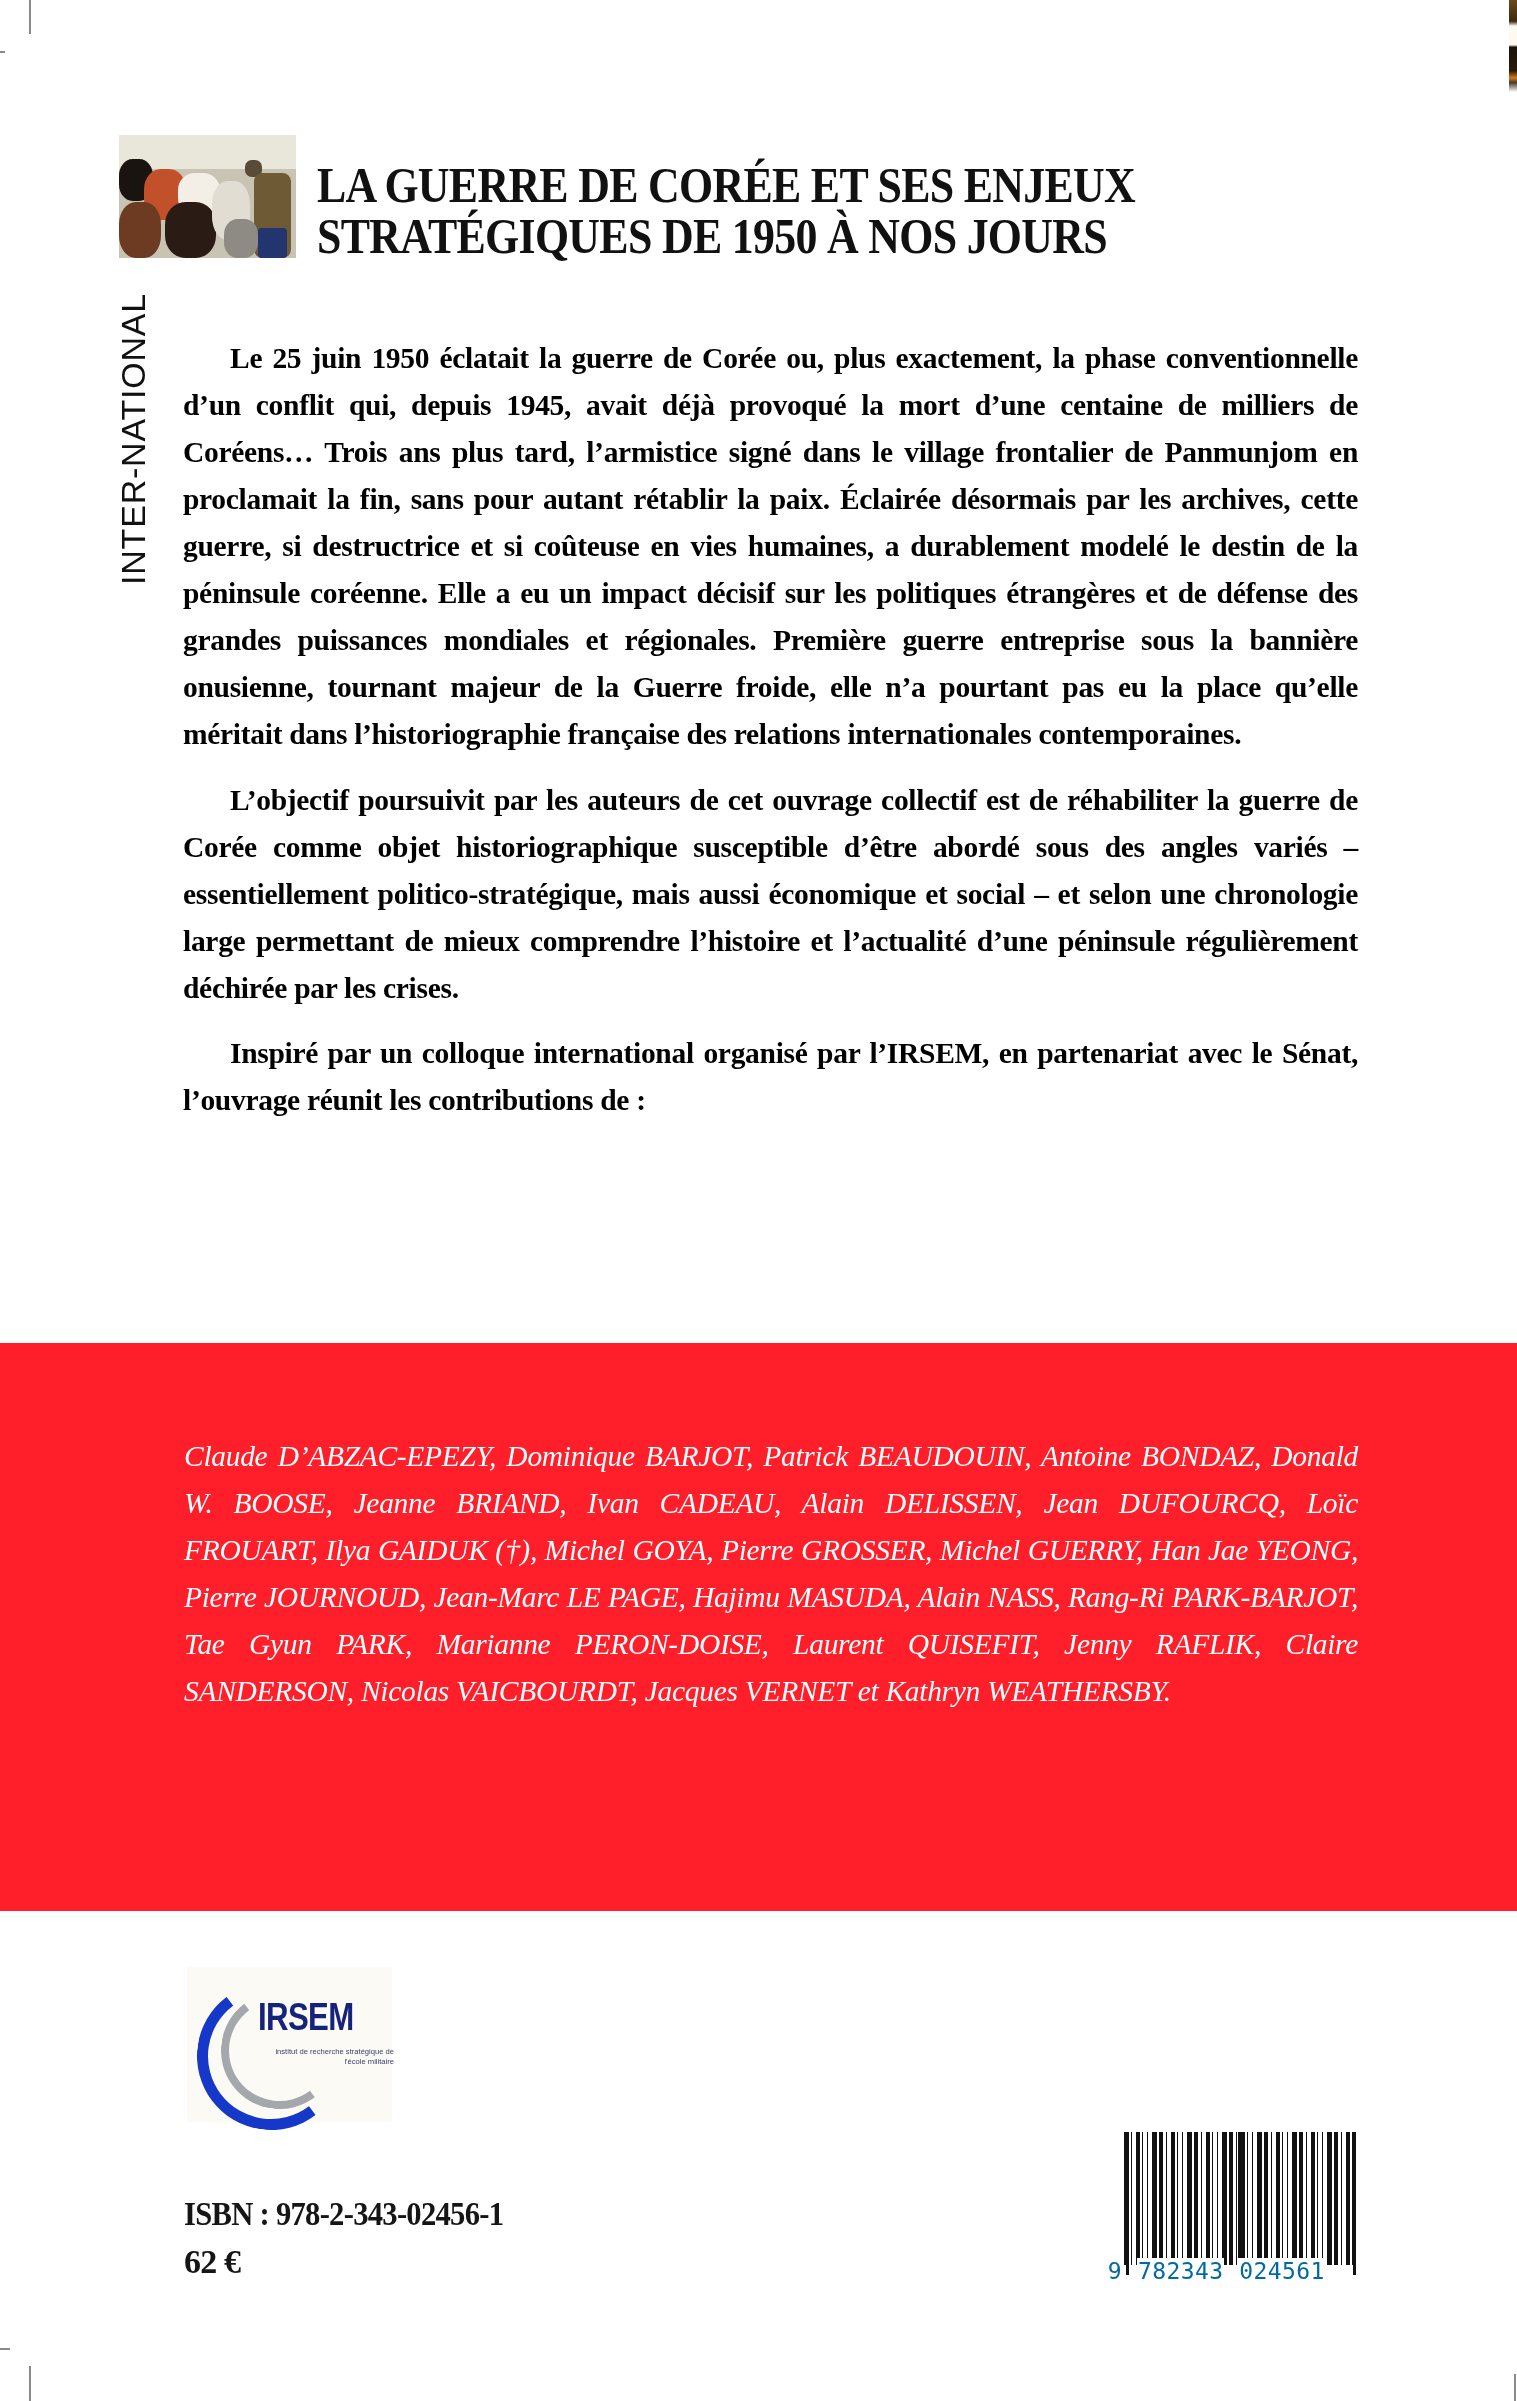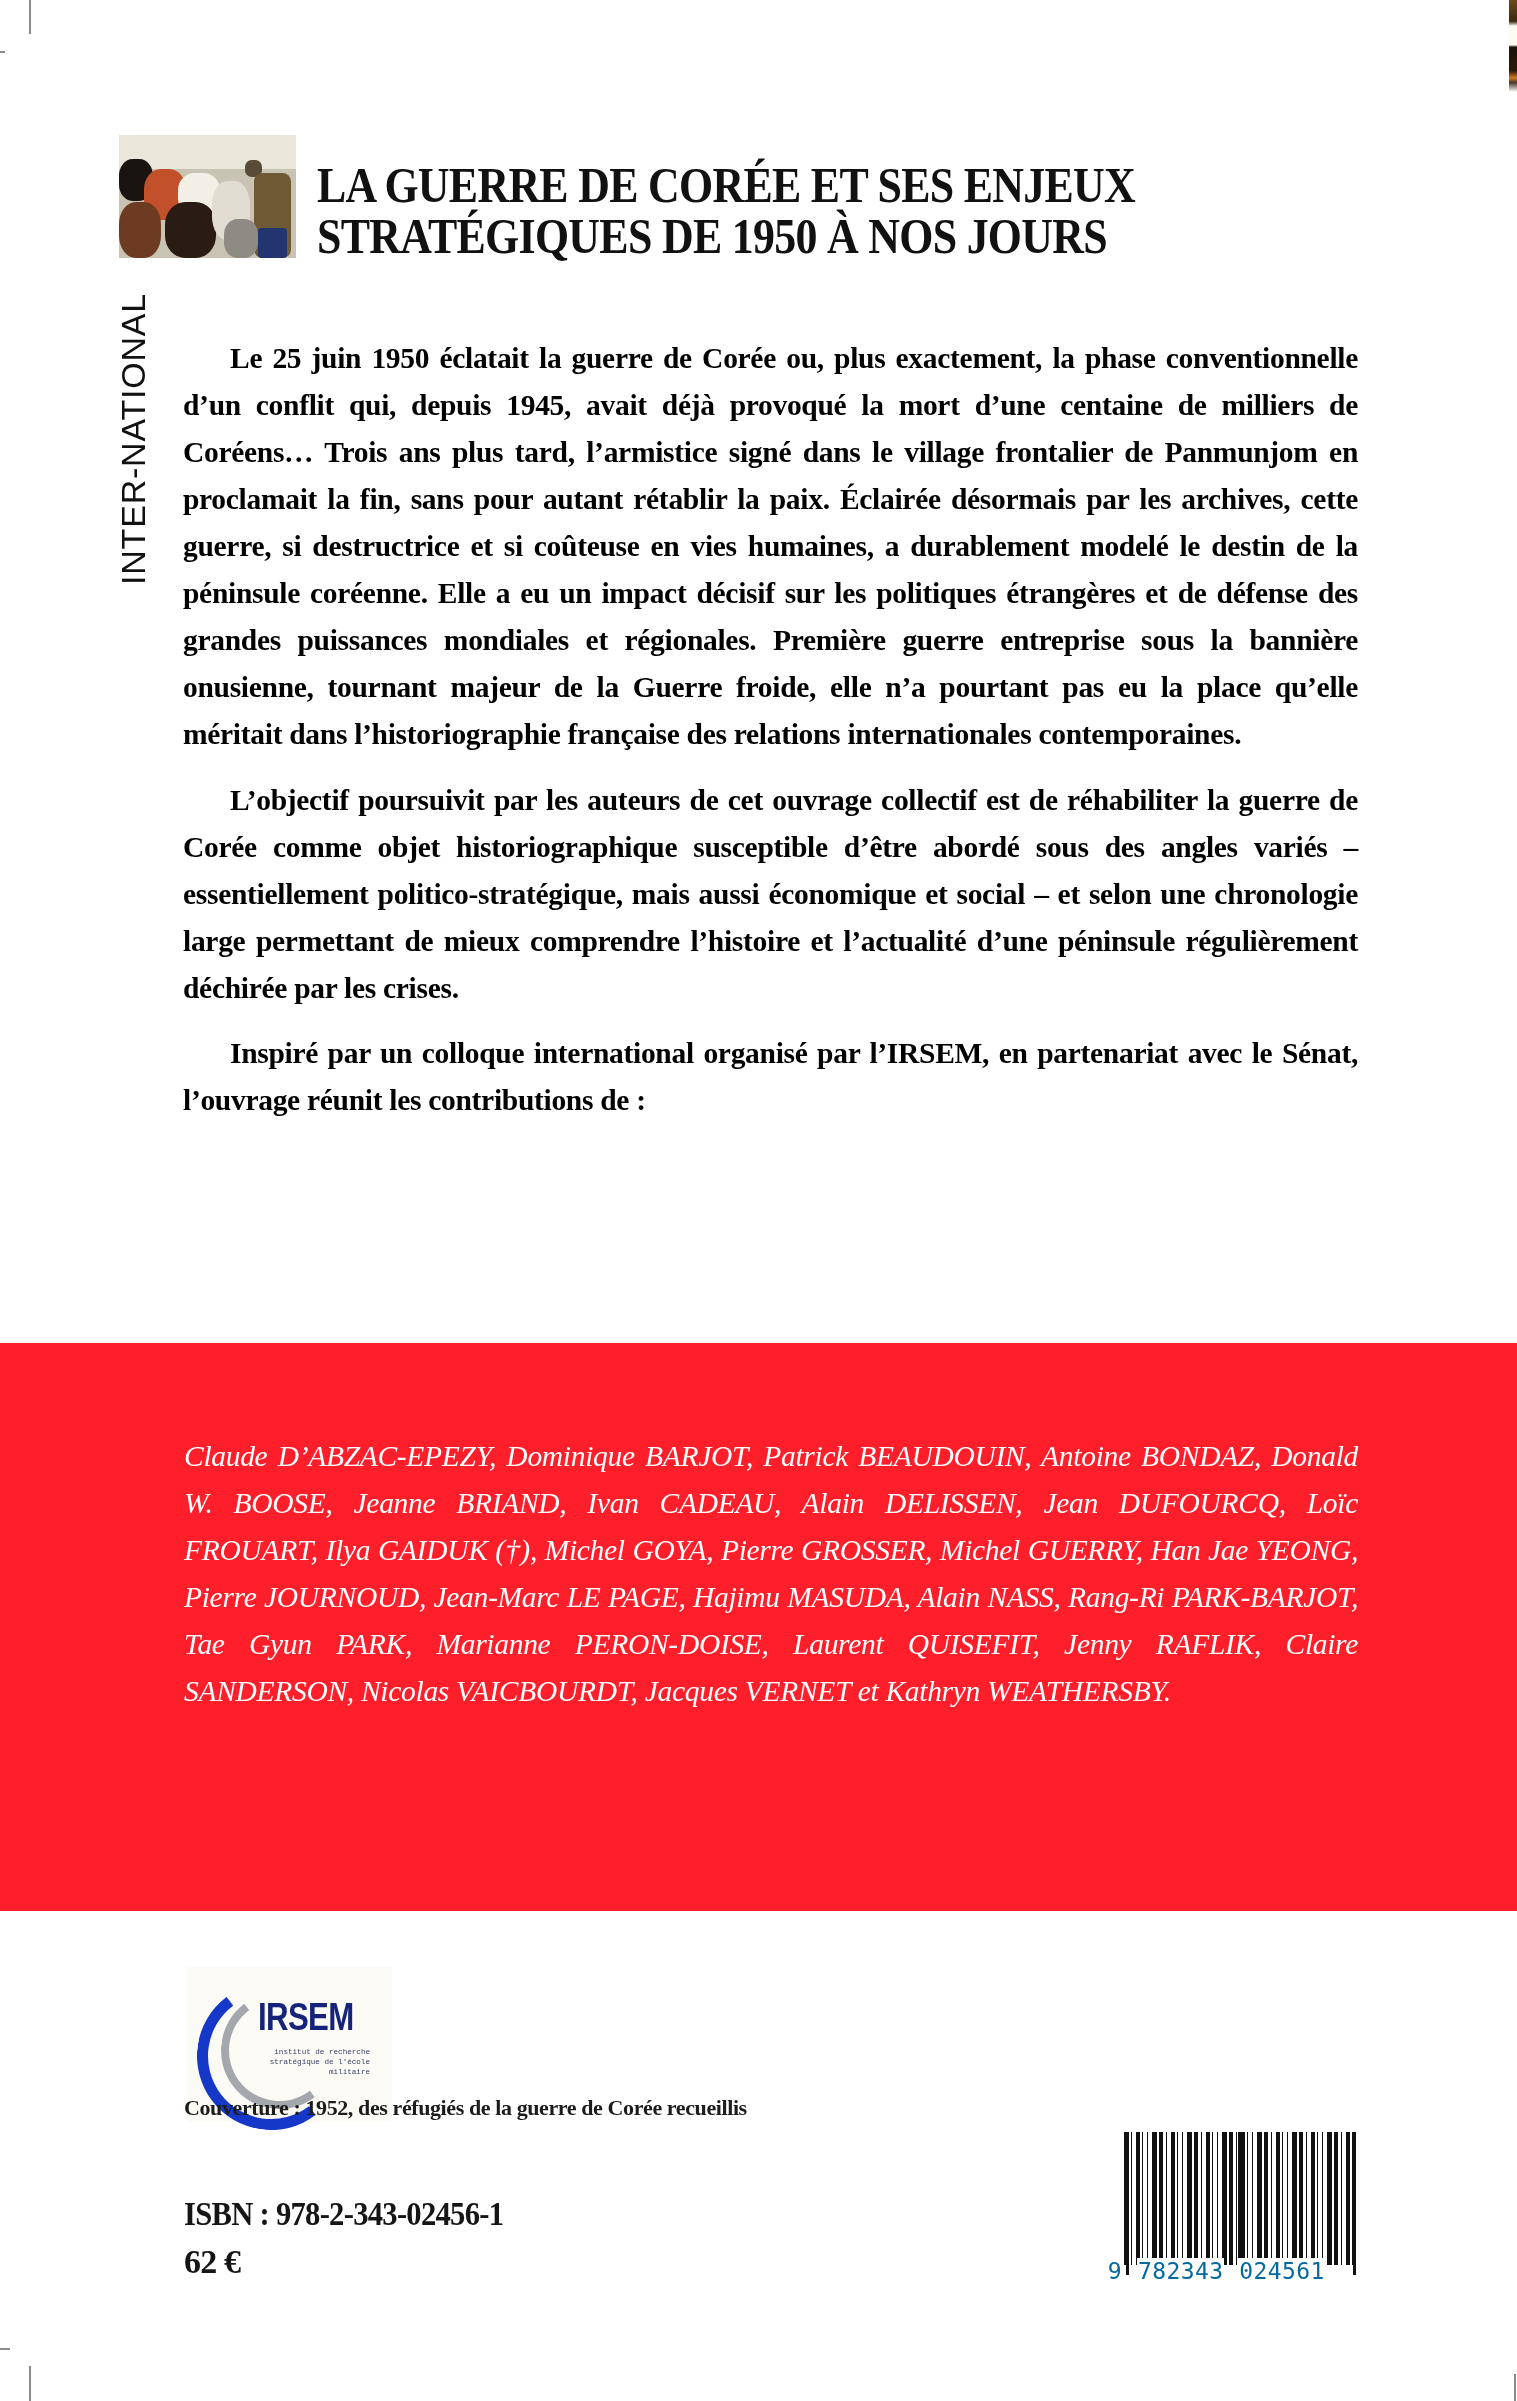--- a/index.html
+++ b/index.html
@@ -84,22 +84,22 @@
     border-top: 8.4px solid transparent; border-right: 8.4px solid transparent;
     transform: rotate(8deg);
   }
   .logo .word {
     position: absolute; left: 71px; top: 30px;
     font-family: "Liberation Sans", "DejaVu Sans", sans-serif;
     font-weight: bold; font-size: 39px; line-height: 39px; color: #16237a;
     transform: scaleX(0.8); transform-origin: left top; letter-spacing: -0.8px;
   }
   .logo .sub {
-    position: absolute; left: 60px; top: 80px; width: 123px;
-    font-family: Liberation Mono, monospace;
+    position: absolute; left: 84px; top: 80px; width: 123px;
+    font-family: Liberation Sans, sans-serif;
     font-size: 7.6px; line-height: 10px; color: #3a3f66; text-align: right;
   }
 
   
   .caption {
     position: absolute; left: 184px; top: 2092px; width: 825px;
     font-family: "Liberation Serif", "DejaVu Serif", serif;
     font-weight: bold; font-size: 22px; line-height: 32px; color: #1c1c1c;
     letter-spacing: -0.4px;
   }
@@ -178,21 +178,20 @@
 <div class="authors">Claude D’ABZAC-EPEZY, Dominique BARJOT, Patrick BEAUDOUIN, Antoine BONDAZ, Donald W. BOOSE, Jeanne BRIAND, Ivan CADEAU, Alain DELISSEN, Jean DUFOURCQ, Loïc FROUART, Ilya GAIDUK (†), Michel GOYA, Pierre GROSSER, Michel GUERRY, Han Jae YEONG, Pierre JOURNOUD, Jean-Marc LE PAGE, Hajimu MASUDA, Alain NASS, Rang-Ri PARK-BARJOT, Tae Gyun PARK, Marianne PERON-DOISE, Laurent QUISEFIT, Jenny RAFLIK, Claire SANDERSON, Nicolas VAICBOURDT, Jacques VERNET et Kathryn WEATHERSBY.</div>
 
 <div class="logo">
   <div class="arc-blue"></div>
   <div class="arc-grey"></div>
   <div class="word">IRSEM</div>
   <div class="sub">institut de recherche stratégique de l'école militaire</div>
 </div>
 
 <div class="caption">
-  <div>Couverture : 1952, des réfugiés de la guerre de Corée recueillis</div>
 </div>
 
 <div class="isbn">ISBN : 978-2-343-02456-1</div>
 <div class="price">62 €</div>
 
 <div class="barcode">
   <div class="bars"></div>
   <div class="guard" style="left:18.5px;"></div>
   <div class="guard" style="left:131px;"></div>
   <div class="guard" style="left:246px;"></div>

